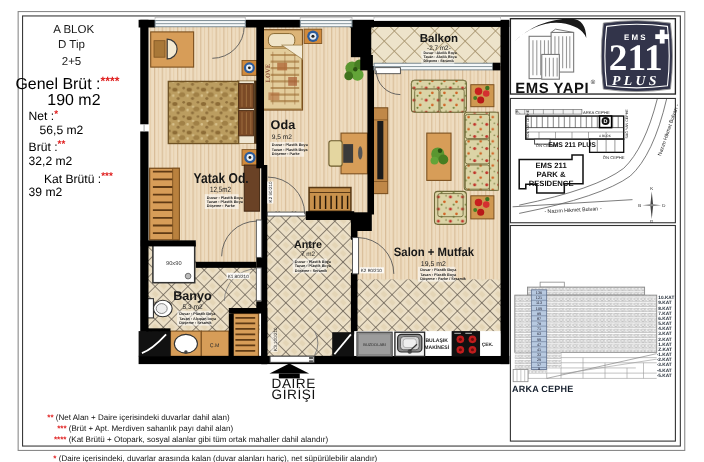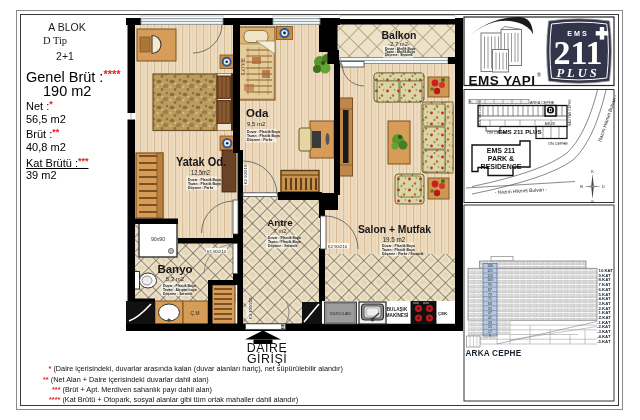--- a/index.html
+++ b/index.html
@@ -9,37 +9,37 @@
   .red{color:#e02020;}
 </style>
 </head>
 <body>
 
 <div class="abs" style="left:16px;top:10px;width:605px;height:398px;border:1px solid #8a8a8a;"></div>
 
 <div class="abs" style="left:20px;top:14px;width:597px;height:390px;border:1.5px solid #3a3a3a;"></div>
 
 <div class="abs ctr" style="left:30px;top:21px;width:74px;font-size:10.5px;color:#1a1a1a;">A BLOK</div>
-<div class="abs ctr" style="left:20px;top:35px;width:70px;font-size:10.5px;color:#1a1a1a;font-family:Liberation Serif, serif;">D Tip</div>
-<div class="abs ctr" style="left:30px;top:49.5px;width:70px;font-size:10.5px;color:#1a1a1a;">2+1</div>
-
-<div class="abs" style="left:26px;top:69px;width:110px;font-size:14.5px;color:#000;">Genel Brüt :<span class="red" style="font-size:11px;font-weight:bold;position:relative;top:-4px;">****</span></div>
+<div class="abs ctr" style="left:30px;top:35px;width:70px;font-size:10.5px;color:#1a1a1a;">D Tip</div>
+<div class="abs ctr" style="left:30px;top:49.5px;width:70px;font-size:10.5px;color:#1a1a1a;">2+5</div>
+
+<div class="abs" style="left:14px;top:69px;width:110px;font-size:14.5px;color:#000;">Genel Brüt :<span class="red" style="font-size:11px;font-weight:bold;position:relative;top:-4px;">****</span></div>
 <div class="abs" style="left:43px;top:83px;width:110px;font-size:14.5px;color:#000;">190 m2</div>
 
 <div class="abs" style="left:26px;top:99.5px;font-size:11px;color:#000;text-align:center;">Net :<span class="red" style="font-size:9px;font-weight:bold;position:relative;top:-3px;">*</span></div>
-<div class="abs" style="left:26px;top:112.5px;font-size:11px;color:#000;">56,5 m2</div>
+<div class="abs" style="left:36px;top:112.5px;font-size:11px;color:#000;">56,5 m2</div>
 
 <div class="abs" style="left:26px;top:128px;font-size:11px;color:#000;">Brüt :<span class="red" style="font-size:9px;font-weight:bold;position:relative;top:-3px;">**</span></div>
-<div class="abs" style="left:26px;top:140.5px;font-size:11px;color:#000;">40,8 m2</div>
-
-<div class="abs" style="left:26px;top:156.5px;font-size:11px;color:#000;text-decoration:underline;">Kat Brütü :<span class="red" style="font-size:9px;font-weight:bold;position:relative;top:-3px;">***</span></div>
+<div class="abs" style="left:26px;top:140.5px;font-size:11px;color:#000;">32,2 m2</div>
+
+<div class="abs" style="left:40px;top:156.5px;font-size:11px;color:#000;">Kat Brütü :<span class="red" style="font-size:9px;font-weight:bold;position:relative;top:-3px;">***</span></div>
 <div class="abs" style="left:26px;top:169px;font-size:11px;color:#000;">39 m2</div>
 
 <div class="abs" style="left:0;top:364px;width:640px;font-size:7.3px;color:#111;">
-    <span style="position:absolute;left:48.5px;"><span class="red" style="font-weight:bold;">* </span>(Daire içerisindeki, duvarlar arasında kalan (duvar alanları hariç), net süpürülebilir alandır)</span>
+    <span style="position:absolute;left:48.5px;margin-top:48px;"><span class="red" style="font-weight:bold;">* </span>(Daire içerisindeki, duvarlar arasında kalan (duvar alanları hariç), net süpürülebilir alandır)</span>
   </div>
 
 <div class="abs" style="left:0;top:374.5px;width:640px;font-size:7.3px;color:#111;">
     <span style="position:absolute;left:43px;"><span class="red" style="font-weight:bold;">** </span>(Net Alan + Daire içerisindeki duvarlar dahil alan)</span>
   </div>
 
 <div class="abs" style="left:0;top:384.5px;width:640px;font-size:7.3px;color:#111;">
     <span style="position:absolute;left:52px;"><span class="red" style="font-weight:bold;">*** </span>(Brüt + Apt. Merdiven sahanlık payı dahil alan)</span>
   </div>
 

